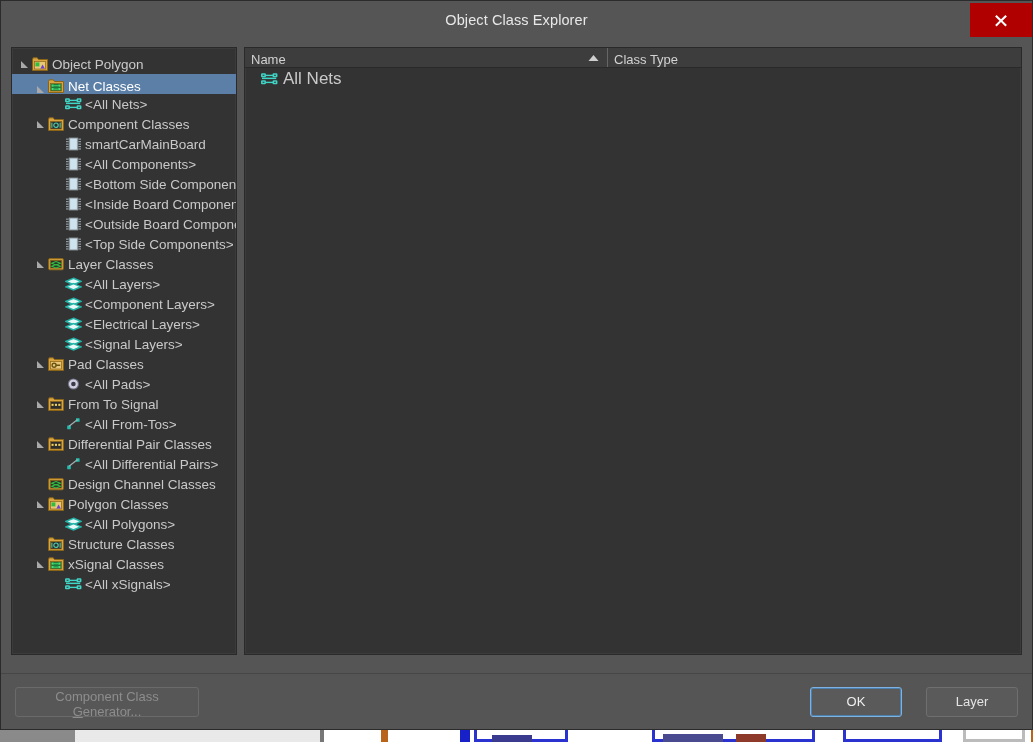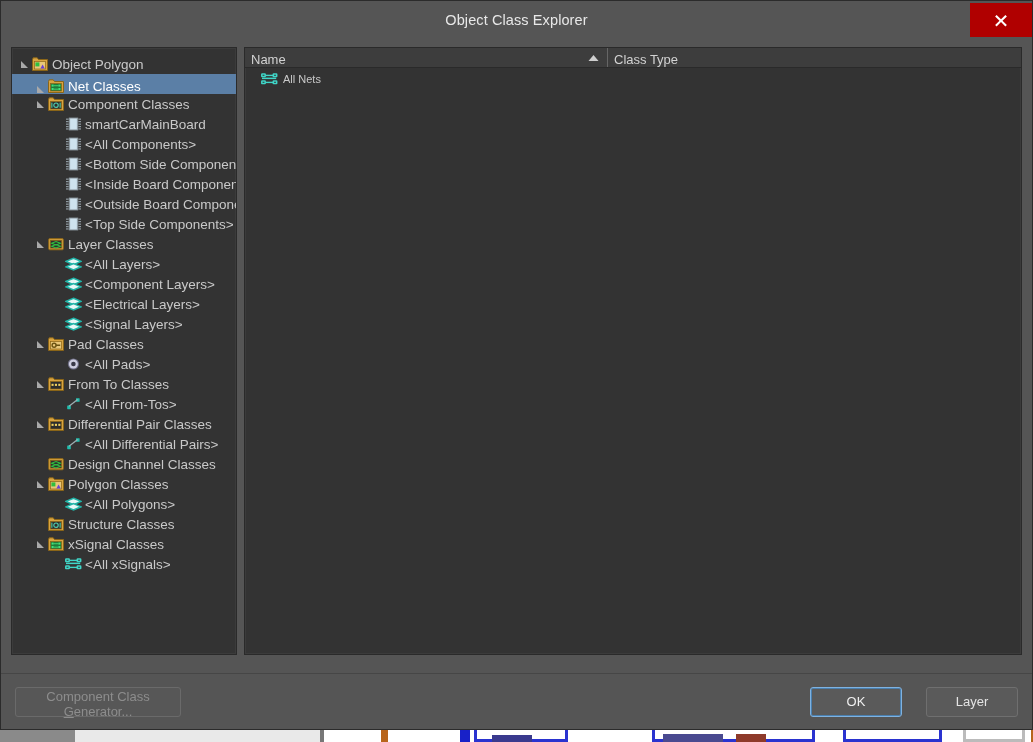--- a/index.html
+++ b/index.html
@@ -148,21 +148,21 @@
   .hcell .sortarrow {
     position: absolute; right: 8px; top: 50%;
     transform: translateY(-50%);
     display: flex;
   }
   .hcell .sortarrow svg { display: block; }
   #list-body { position: relative; }
   .list-row {
     height: 22px;
     display: flex; align-items: center;
-    font-size: 11px;
+    font-size: 17px;
     color: #c9c9c9;
     cursor: pointer;
   }
   .list-row .lcell-name {
     flex: 0 0 362px;
     display: flex; align-items: center;
     padding-left: 16px;
     gap: 5px;
   }
   .list-row .lcell-type {
@@ -182,21 +182,21 @@
     position: relative;
   }
   button.dlgbtn {
     font-family: "Liberation Sans", sans-serif;
     font-size: 13px;
     height: 30px;
     border-radius: 3px;
     cursor: pointer;
   }
   #gen-btn {
-    width: 166px;
+    width: 184px;
     background: #575757;
     border: 1px solid #6a6a6a;
     color: #8d8d8d;
     cursor: default;
   }
   #gen-btn u { text-decoration: underline; }
   #footer-right {
     position: absolute; right: 14px; top: 50%;
     transform: translateY(-50%);
     display: flex; gap: 24px;
@@ -290,20 +290,34 @@
                 <rect x="3.6" y="5.6" width="2" height="2" fill="#44e07a"></rect>
                 <rect x="10.4" y="5.6" width="2" height="2" fill="#44e07a"></rect>
                 <rect x="5.6" y="6.3" width="4.8" height=".9" fill="#44e07a"></rect>
                 <rect x="3.6" y="9.0" width="2" height="2" fill="#44e07a"></rect>
                 <rect x="10.4" y="9.0" width="2" height="2" fill="#44e07a"></rect>
                 <rect x="5.6" y="9.7" width="4.8" height=".9" fill="#44e07a"></rect>
               </svg>
             </span>
             <span class="tree-label">Net Classes</span>
           </div>
+          <div class="tree-row lvl2">
+            <span class="ticon">
+              <svg width="17" height="14" viewBox="0 0 17 14">
+                <rect x="0.8" y="2.0" width="3.4" height="2.6" rx=".4" fill="none" stroke="#3fd6c8" stroke-width="1.5"></rect>
+                <rect x="12.3" y="2.0" width="3.4" height="2.6" rx=".4" fill="none" stroke="#3fd6c8" stroke-width="1.5"></rect>
+                <rect x="4.4" y="2.7" width="7.7" height="1.4" fill="#3fd6c8"></rect>
+                <rect x="0.8" y="9.0" width="3.4" height="2.6" rx=".4" fill="none" stroke="#3fd6c8" stroke-width="1.5"></rect>
+                <rect x="12.3" y="9.0" width="3.4" height="2.6" rx=".4" fill="none" stroke="#3fd6c8" stroke-width="1.5"></rect>
+                <rect x="4.4" y="9.7" width="7.7" height="1.4" fill="#3fd6c8"></rect>
+                <rect x="1.0" y="5.6" width="14.2" height="1.5" fill="#3fd6c8"></rect>
+              </svg>
+            </span>
+            <span class="tree-label">&lt;All Nets&gt;</span>
+          </div>
           <div class="tree-row lvl1">
             <span class="arrow">
               <svg width="9" height="9" viewBox="0 0 9 9">
                 <path d="M1 1 L1 8 L8 8 Z" fill="#a9a9a9"></path>
               </svg>
             </span>
             <span class="ticon">
               <svg width="16" height="14" viewBox="0 0 16 14">
                 <path d="M0.5 2.5 L0.5 13.5 L15.5 13.5 L15.5 2.5 L6.5 2.5 L5.2 0.8 L1.2 0.8 Z" fill="#d9a441" stroke="#8a6518"></path>
                 <rect x="2.5" y="4.5" width="11" height="7.5" fill="#2d2d2d" stroke="#8a6518" stroke-width=".7"></rect>
@@ -514,21 +528,21 @@
             </span>
             <span class="ticon">
               <svg width="16" height="14" viewBox="0 0 16 14">
                 <path d="M0.5 2.5 L0.5 13.5 L15.5 13.5 L15.5 2.5 L6.5 2.5 L5.2 0.8 L1.2 0.8 Z" fill="#d9a441" stroke="#8a6518"></path>
                 <rect x="2.5" y="4.5" width="11" height="7.5" fill="#2d2d2d" stroke="#8a6518" stroke-width=".7"></rect>
                 <rect x="3.5" y="6.8" width="2.1" height="2.1" fill="#f0d060"></rect>
                 <rect x="6.9" y="6.8" width="2.1" height="2.1" fill="#f0d060"></rect>
                 <rect x="10.3" y="6.8" width="2.1" height="2.1" fill="#f0d060"></rect>
               </svg>
             </span>
-            <span class="tree-label">From To Classes</span>
+            <span class="tree-label">From To Signal</span>
           </div>
           <div class="tree-row lvl2">
             <span class="ticon">
               <svg width="17" height="14" viewBox="0 0 17 14">
                 <rect x="11.0" y="1.2" width="3.6" height="3.6" rx=".4" fill="#1fbfae"></rect>
                 <rect x="2.2" y="8.6" width="3.6" height="3.6" rx=".4" fill="#1fbfae"></rect>
                 <path d="M4.0 9.2 L12.6 2.6" stroke="#9fb0b4" stroke-width="1.3" fill="none"></path>
               </svg>
             </span>
             <span class="tree-label">&lt;All From-Tos&gt;</span>

